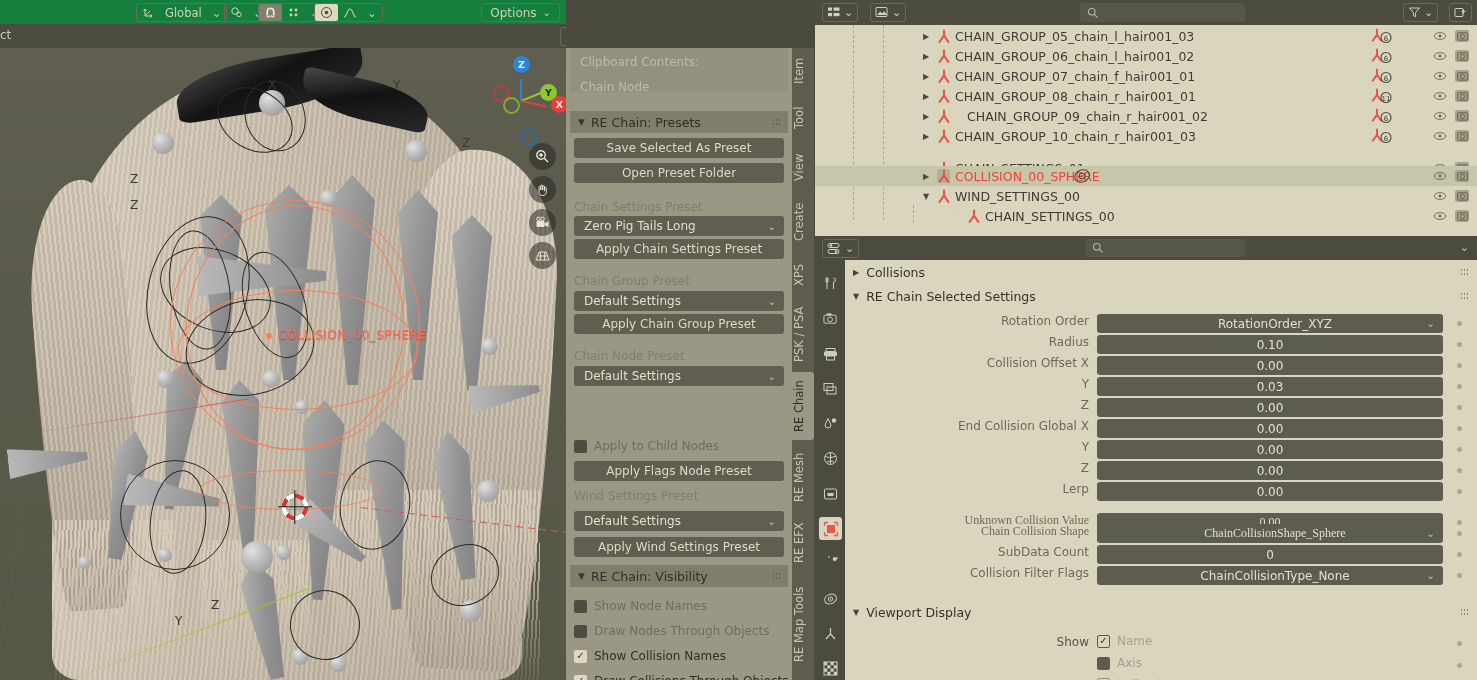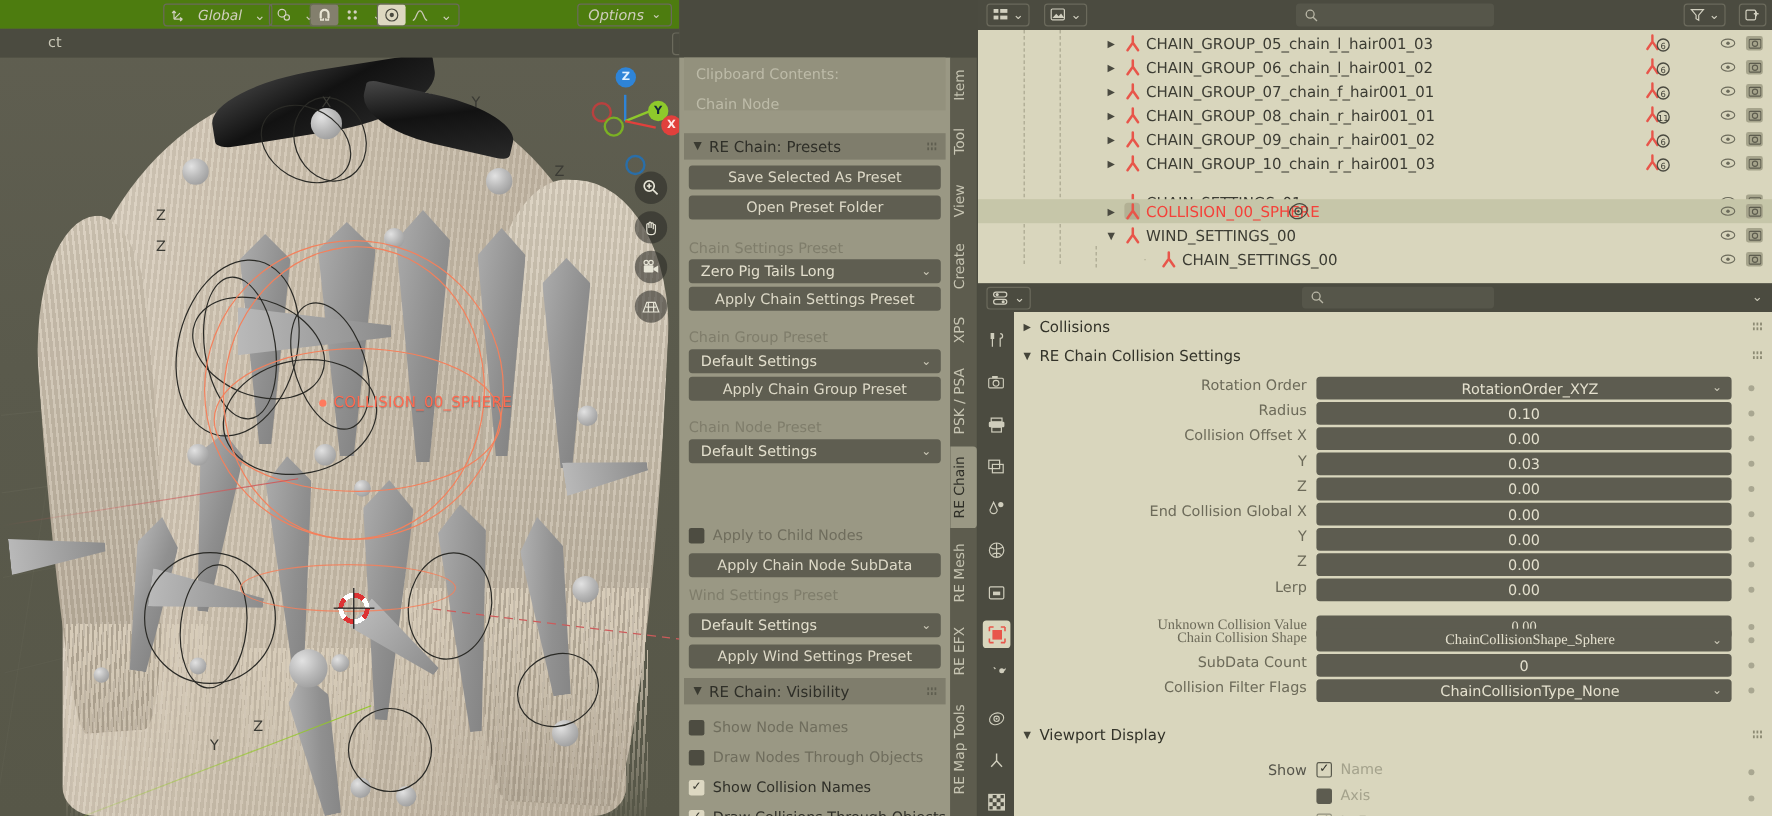--- a/index.html
+++ b/index.html
@@ -118,22 +118,21 @@
      -webkit-mask:radial-gradient(circle, transparent 0 9px, #000 9px 13px, transparent 13px);
      mask:radial-gradient(circle, transparent 0 9px, #000 9px 13px, transparent 13px); }
   #cursor3d .ch{ position:absolute; left:50%; top:0; width:1.4px; height:100%;
      background:#1a1a1a; transform:translateX(-50%); }
   #cursor3d .cv{ position:absolute; top:50%; left:0; height:1.4px; width:100%;
      background:#1a1a1a; transform:translateY(-50%); }
 
   
   #vp-header{
     position:absolute; left:0; top:0; width:566px; height:24px;
-    background:#4d7c0f;
-    font-style:italic;
+    background:#15803d;
   }
   #vp-header2{
     position:absolute; left:0; top:24px; width:566px; height:24px;
     background:#4b4b40;
   }
   .hdr-text{ position:absolute; color:#c8c6b5; font-size:12px; }
   .btn-group{
     position:absolute; display:flex; align-items:center; height:19px;
     border:1px solid #6b6a5c; border-radius:3px; background:transparent;
   }
@@ -450,21 +449,21 @@
         </span>
         <span class="bg-item">⌄</span>
       </div>
       <div id="options-btn">
         <span>Options</span>
         <span style="font-size:10px;">⌄</span>
       </div>
     </div>
 
     <div id="vp-header2">
-      <div class="hdr-text" style="left:0px;top:4px;padding-left:40px;">ct</div>
+      <div class="hdr-text" style="left:0px;top:4px;">ct</div>
       <div class="btn-group" style="left:560px;top:3px;">
         <span class="bg-item">
           
         </span>
 
       </div>
 
     </div>
 
     <div id="gizmo">
@@ -540,21 +539,21 @@
     <div class="np-btn" style="top:266px;">Apply Chain Group Preset</div>
     <div class="np-label" style="top:301px;">Chain Node Preset</div>
     <div class="np-select" style="top:318px;">
       <span>Default Settings</span>
       <span class="chev">⌄</span>
     </div>
     <div class="np-check" style="top:391px;">
       <span class="cbox"></span>
       <span>Apply to Child Nodes</span>
     </div>
-    <div class="np-btn" style="top:413px;">Apply Chain Node SubData</div>
+    <div class="np-btn" style="top:413px;">Apply Flags Node Preset</div>
     <div class="np-label" style="top:441px;">Wind Settings Preset</div>
     <div class="np-select" style="top:463px;">
       <span>Default Settings</span>
       <span class="chev">⌄</span>
     </div>
     <div class="np-btn" style="top:489px;text-align:right;">Apply Wind Settings Preset</div>
 
     <div class="panel-header" style="top:517px;">
       <span class="tri">▼</span>
       <span>RE Chain: Visibility</span>
@@ -748,21 +747,21 @@
             </svg>
           </span>
         </div>
         <div class="ol-row" style="top: 106px;">
           <span class="ol-tri" style="left:108px;">▶</span>
           <span class="armature-ico" style="left:122px;top:3px;">
             <svg width="14" height="15" viewBox="0 0 14 15">
               <path d="M7 1.5 v5.2 M7 6.7 L2.6 12.8 M7 6.7 L11.4 12.8" stroke="#e8554a" stroke-width="2.1" fill="none" stroke-linecap="round"></path>
             </svg>
           </span>
-          <span class="ol-name" style="left:140px;">CHAIN_GROUP_09_chain_r_hair001_02</span>
+          <span class="ol-name" style="left:152px;">CHAIN_GROUP_09_chain_r_hair001_02</span>
           <span class="ol-badge" style="left:555px;top:2px;">
             <svg width="22" height="16" viewBox="0 0 22 16">
               <path d="M7 1.5 v5.2 M7 6.7 L2.8 12.8 M7 6.7 L11.2 12.8" stroke="#e8554a" stroke-width="2" fill="none" stroke-linecap="round"></path>
               <circle cx="16" cy="9.5" r="5" fill="#d9d6bd" stroke="#4a4a40" stroke-width="1.1"></circle>
               <text x="16" y="12.6" font-size="7" font-family="DejaVu Sans" text-anchor="middle" fill="#3d3d34">6</text>
             </svg>
           </span>
           <span class="ol-eye">
             <svg width="14" height="10" viewBox="0 0 16 11">
               <ellipse cx="8" cy="5.5" rx="6.4" ry="3.9" stroke="#6d6c5c" fill="none" stroke-width="1.1"></ellipse>
@@ -1005,21 +1004,21 @@
     <div id="props-body">
 
       <div class="sec-head" style="top:5px;">
         <span class="tri">▶</span>
         <span>Collisions</span>
       </div>
       <div class="grip2" style="top:8px;"></div>
 
       <div class="sec-head" style="top:29px;">
         <span class="tri">▼</span>
-        <span>RE Chain Collision Settings</span>
+        <span>RE Chain Selected Settings</span>
       </div>
       <div class="grip2" style="top:32px;"></div>
 
       <div id="collision-rows">
           <div class="prow" style="top: 54px;">
             <span class="plabel">Rotation Order</span>
             <span class="pfield enum">
               <span>RotationOrder_XYZ</span>
               <span class="chev">⌄</span>
             </span>

